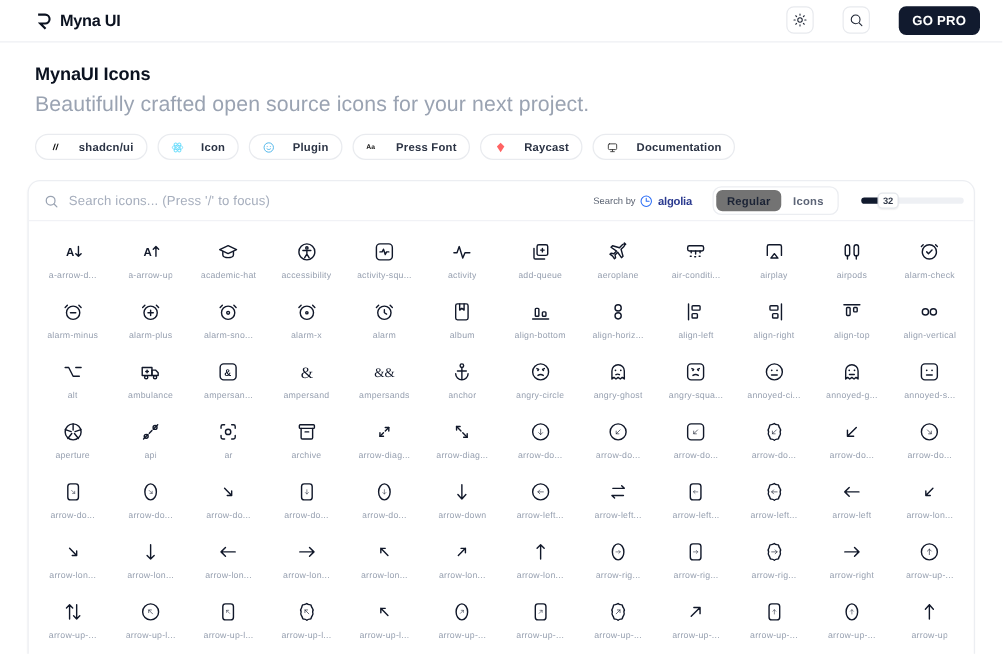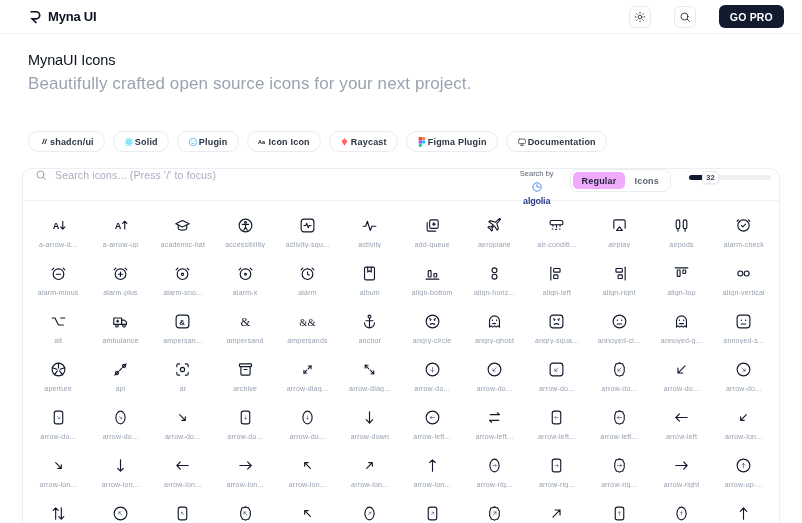--- a/index.html
+++ b/index.html
@@ -17,95 +17,94 @@
     height: 34px;
     display: flex; align-items: center;
     padding: 0 18px 0 28px;
     border-bottom: 1px solid #eef0f4;
     background: #fff;
   }
   .brand { display: flex; align-items: center; gap: 5px; }
   .brand-mark { width: 15px; height: 15px; display: block; }
   .brand-name { font-size: 13px; font-weight: 700; letter-spacing: -0.2px; color: #0b1220; }
   .topbar-spacer { flex: 1; }
-  .top-actions { display: flex; align-items: center; gap: 23px; }
+  .top-actions { display: flex; gap: 23px; }
   .icon-btn {
     width: 22px; height: 22px; border: 1px solid #e8eaee; border-radius: 6px;
     background: #fff; display: flex; align-items: center; justify-content: center;
     color: #1d2433;
   }
   .go-pro {
     height: 23px; padding: 0 11px; border-radius: 6px;
     background: #111a2e; color: #fff;
     font-size: 10.5px; font-weight: 700; letter-spacing: 0.2px;
     display: flex; align-items: center; justify-content: center;
   }
 
   
   .hero { padding: 18px 28px 0 28px; }
   .hero-title {
-    font-size: 14.5px; font-weight: 400; color: #0b1220;
+    font-size: 14.5px; font-weight: 700; color: #0b1220;
     letter-spacing: -0.1px;
   }
   .hero-sub {
     margin-top: 6px; font-size: 17px; color: #9aa3b2; letter-spacing: 0.1px;
   }
 
   
   .chips {
     margin-top: 13px; display: flex; align-items: center; gap: 8px;
     flex-wrap: nowrap;
   }
   .chip {
     height: 21px; padding: 0 10px;
     border: 1px solid #e9ebef; border-radius: 999px;
     background: #fff;
-    display: flex; align-items: center; gap: 1px;
+    display: flex; align-items: center; gap: 14px;
     font-size: 9px; font-weight: 600; color: #2b3344; letter-spacing: 0.2px;
     white-space: nowrap;
-    margin-top: 24px;
   }
   .chip-ico { width: 10px; height: 10px; display: flex; align-items: center; justify-content: center; }
 
   
   .panel {
     margin: 16px 22px 0 22px;
     border: 1px solid #eceef2; border-radius: 10px;
     background: #fff;
     box-shadow: 0 1px 2px rgba(16,24,40,0.03);
     overflow: hidden;
   }
   .search-row {
-    height: 32px; display: flex; align-items: flex-start;
+    height: 32px; display: flex; align-items: center;
     padding: 0 8px 0 12px; gap: 8px;
     border-bottom: 1px solid #f1f2f6;
   }
   .search-ico { color: #9aa3b2; display: flex; align-items: center; }
   .search-input {
     flex: 1; border: 0; outline: 0; font-size: 10.5px;
     font-family: "Liberation Sans", sans-serif;
     color: #444c5c; letter-spacing: 0.15px; background: transparent;
   }
   .search-input::placeholder { color: #a6aebd; }
   .algolia {
     display: flex; align-items: center; gap: 4px;
-    font-size: 7.5px; color: #5b6372; white-space: nowrap; flex-direction: column;
+    font-size: 7.5px; color: #5b6372; white-space: nowrap;
   }
   .algolia-brand { font-size: 9px; font-weight: 700; color: #2b3a8f; letter-spacing: -0.2px; }
   .seg {
     display: flex; align-items: center;
     border: 1px solid #ebedf1; border-radius: 7px; padding: 2px; background: #fff;
     margin-left: 8px;
   }
   .seg-item {
     height: 17px; padding: 0 9px; border-radius: 5px;
     display: flex; align-items: center;
     font-size: 9px; font-weight: 600; letter-spacing: 0.2px; color: #5c6476;
   }
-  .seg-item.active { background: #f0abfc; color: #1b2335; }
+  .seg-item.active { background: #737373; color: #1b2335; }
   .sizer { display: flex; align-items: center; margin-left: 10px; }
   .slider { position: relative; width: 82px; height: 16px; display: flex; align-items: center; }
   .track { position: absolute; left: 0; right: 0; height: 5px; border-radius: 3px; background: #eef0f4; }
   .track-fill { position: absolute; left: 0; width: 16px; height: 5px; border-radius: 3px; background: #111a2e; }
   .knob {
     position: absolute; left: 13px; min-width: 17px; height: 13px;
     background: #fff; border: 1px solid #e4e7ec; border-radius: 4px;
     display: flex; align-items: center; justify-content: center;
     font-size: 7.5px; font-weight: 700; color: #333b4b;
     box-shadow: 0 1px 1px rgba(16,24,40,0.06);
@@ -176,58 +175,46 @@
         </div>
         <div class="chip">
           <span class="chip-ico">
             <svg width="10" height="10" viewBox="0 0 24 24" fill="none" stroke="#61dafb" stroke-width="1.6">
               <circle cx="12" cy="12" r="2"></circle>
               <ellipse cx="12" cy="12" rx="10" ry="4"></ellipse>
               <ellipse cx="12" cy="12" rx="10" ry="4" transform="rotate(60 12 12)"></ellipse>
               <ellipse cx="12" cy="12" rx="10" ry="4" transform="rotate(-60 12 12)"></ellipse>
             </svg>
           </span>
-          <span>Solid</span>
+          <span>Icon</span>
         </div>
         <div class="chip">
           <span class="chip-ico">
             <svg width="10" height="10" viewBox="0 0 24 24" fill="none" stroke="#4ab3e8" stroke-width="1.8">
               <circle cx="12" cy="12" r="9"></circle>
               <path d="M9 10h.01M15 10h.01M8.5 14.5c2 2 5 2 7 0" stroke-linecap="round"></path>
             </svg>
           </span>
           <span>Plugin</span>
         </div>
         <div class="chip">
           <span class="chip-ico">
             <svg width="12" height="9" viewBox="0 0 24 18">
               <text x="0" y="14" font-size="13" font-family="Liberation Sans" font-weight="700" fill="#111">Aa</text>
             </svg>
           </span>
-          <span>Icon Icon</span>
+          <span>Press Font</span>
         </div>
         <div class="chip">
           <span class="chip-ico">
             <svg width="9" height="10" viewBox="0 0 24 24">
               <path d="M12 2l8 8-8 12-8-12z" fill="#ff6363"></path>
             </svg>
           </span>
           <span>Raycast</span>
-        </div>
-        <div class="chip">
-          <span class="chip-ico">
-            <svg width="8" height="10" viewBox="0 0 12 18">
-              <rect x="0" y="0" width="6" height="6" fill="#f24e1e"></rect>
-              <rect x="6" y="0" width="6" height="6" rx="3" fill="#ff7262"></rect>
-              <rect x="0" y="6" width="6" height="6" fill="#a259ff"></rect>
-              <rect x="6" y="6" width="6" height="6" rx="3" fill="#1abcfe"></rect>
-              <rect x="0" y="12" width="6" height="6" rx="3" fill="#0acf83"></rect>
-            </svg>
-          </span>
-          <span>Figma Plugin</span>
         </div>
         <div class="chip">
           <span class="chip-ico">
             <svg width="10" height="10" viewBox="0 0 24 24" fill="none" stroke="#333" stroke-width="1.7" stroke-linecap="round">
               <rect x="4" y="5" width="16" height="11" rx="2"></rect>
               <path d="M12 16v3M8.5 20h7"></path>
             </svg>
           </span>
           <span>Documentation</span>
         </div>

